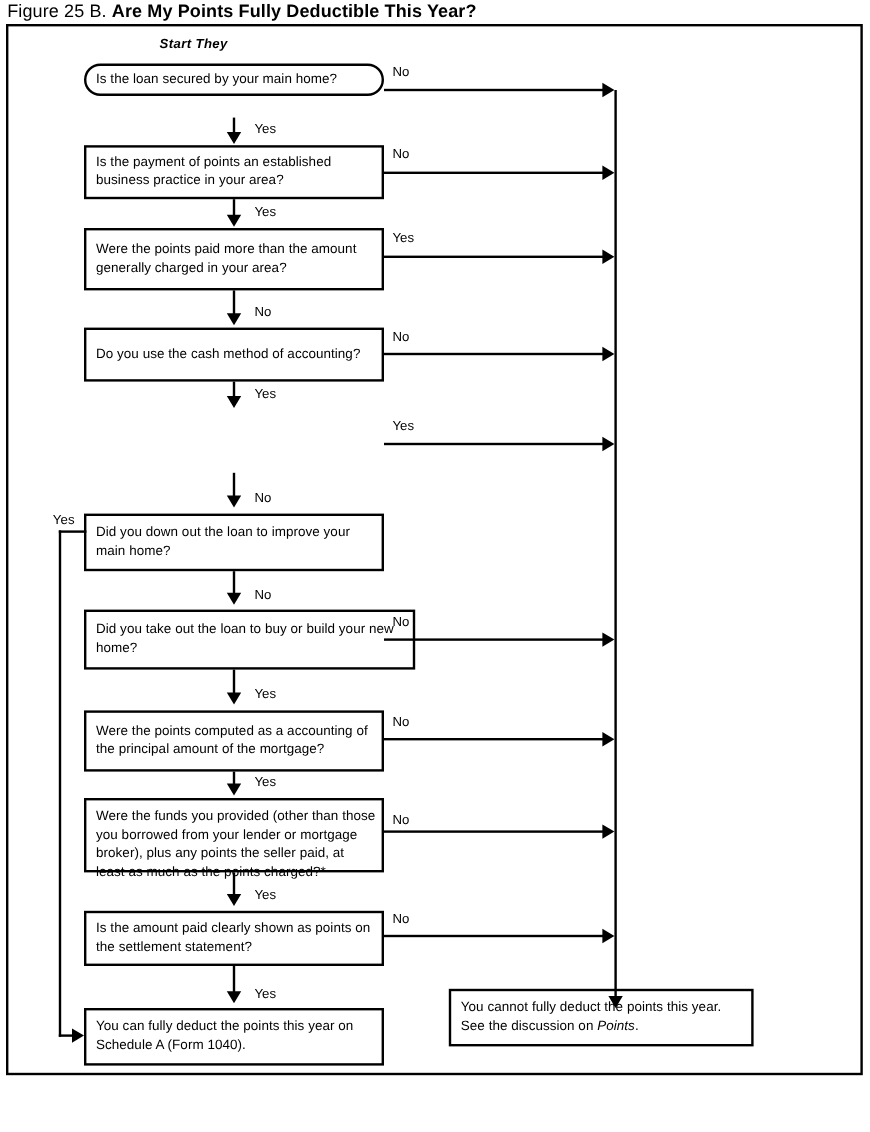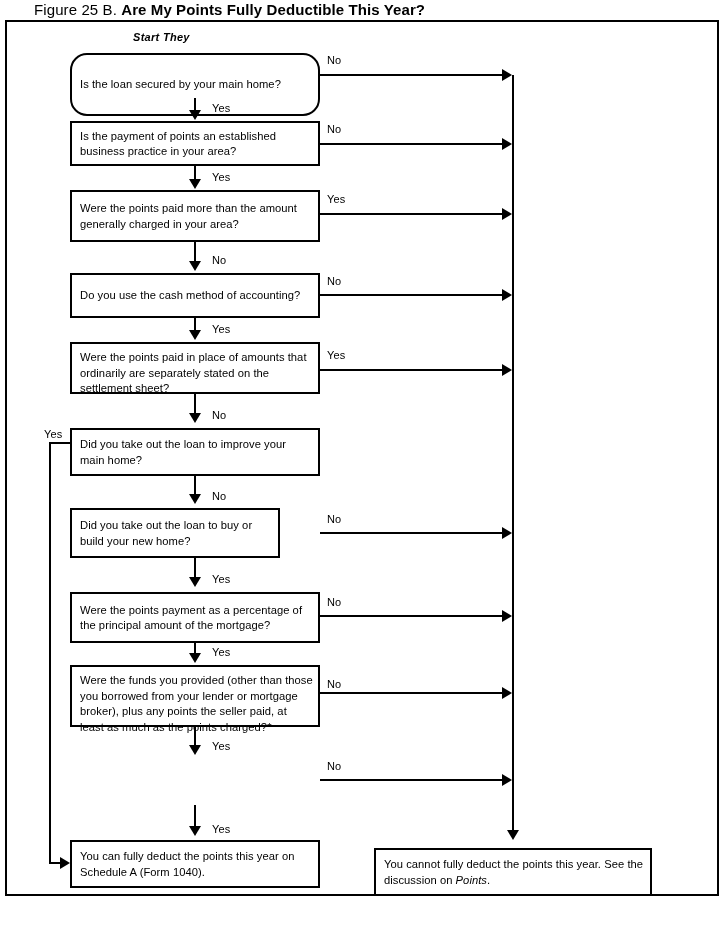--- a/index.html
+++ b/index.html
@@ -3,21 +3,21 @@
 <meta charset="utf-8">
 <style>
   html,body{margin:0;padding:0;background:#fff;}
   body{width:725px;height:943px;position:relative;
        font-family:"Liberation Sans","DejaVu Sans",sans-serif;color:#000;
        -webkit-font-smoothing:none;}
   #page{position:absolute;left:0;top:0;width:725px;height:943px;overflow:hidden;}
 
   
   #title{position:absolute;left:6px;top:1px;font-size:15px;letter-spacing:.1px;white-space:nowrap;}
-  #title .fig{font-weight:400;margin-left:28px;}
+  #title .fig{font-weight:400;}
   #title .q{font-weight:bold;}
 
   
   #frame{position:absolute;left:5px;top:20px;width:714px;height:876px;
          border:2px solid #000;box-sizing:border-box;}
 
   
   #startHere{position:absolute;left:133px;top:31px;font-size:11px;
              font-weight:bold;font-style:italic;letter-spacing:.3px;}
 
@@ -51,62 +51,62 @@
 
   <div id="title">
     <span class="fig">Figure 25 B.</span>
     <span class="q">Are My Points Fully Deductible This Year?</span>
   </div>
 
   <div id="frame"></div>
 
   <div id="startHere">Start They</div>
 
-  <div class="box" style="left:70px;top:53px;width:250px;height:63px;border-radius:17px;">
+  <div class="box" style="left:70px;top:53px;width:250px;height:27px;border-radius:17px;">
     <div class="txt">Is the loan secured by your main home?</div>
   </div>
 
   <div class="box" style="left:70px;top:190px;width:250px;height:52px;">
     <div class="txt">Were the points paid more than the amount generally charged in your area?</div>
   </div>
 
   <div class="box" style="left:70px;top:121px;width:250px;height:45px;">
     <div class="txt">Is the payment of points an established business practice in your area?</div>
   </div>
 
   <div class="box" style="left:70px;top:273px;width:250px;height:45px;">
     <div class="txt">Do you use the cash method of accounting?</div>
   </div>
 
-  <div class="box" style="left:70px;top:342px;width:250px;height:52px;">
-    <div class="txt topal">Were the points paid in place of amounts that ordinarily are separately stated on the settlement sheet?</div>
+
+  <div class="box" style="left:70px;top:428px;width:250px;height:48px;">
+    <div class="txt">Did you down out the loan to improve your main home?</div>
   </div>
 
-  <div class="box" style="left:70px;top:428px;width:250px;height:48px;">
-    <div class="txt">Did you take out the loan to improve your main home?</div>
-  </div>
-
-  <div class="box" style="left:70px;top:508px;width:210px;height:50px;">
+  <div class="box" style="left:70px;top:508px;width:276px;height:50px;">
     <div class="txt">Did you take out the loan to buy or build your new home?</div>
   </div>
 
   <div class="box" style="left:70px;top:592px;width:250px;height:51px;">
-    <div class="txt">Were the points payment as a percentage of the principal amount of the mortgage?</div>
+    <div class="txt">Were the points computed as a accounting of the principal amount of the mortgage?</div>
   </div>
 
   <div class="box" style="left:70px;top:665px;width:250px;height:62px;padding-left:32px;">
     <div class="txt topal">Were the funds you provided (other than those you borrowed from your lender or mortgage broker), plus any points the seller paid, at least as much as the points charged?*</div>
   </div>
 
+  <div class="box" style="left:70px;top:759px;width:250px;height:46px;">
+    <div class="txt">Is the amount paid clearly shown as points on the settlement statement?</div>
+  </div>
 
   <div class="box" style="left:70px;top:840px;width:250px;height:48px;">
     <div class="txt">You can fully deduct the points this year on Schedule A (Form 1040).</div>
   </div>
 
-  <div class="box" style="left:374px;top:848px;width:278px;height:48px;">
+  <div class="box" style="left:374px;top:824px;width:254px;height:48px;">
     <div class="txt"><span>You cannot fully deduct the points this year. See the discussion on </span><span class="ital">Points</span><span>.</span></div>
   </div>
 
   <div class="vline" style="left:512px;top:75px;height:763px;"></div>
   <div class="arrow-d" style="left:507px;top:830px;"></div>
 
   <div class="hline" style="left:320px;top:74px;width:187px;"></div>
   <div class="arrow-r" style="left:502px;top:69px;"></div>
   <div class="lbl" style="left:327px;top:54px;">No</div>
 

